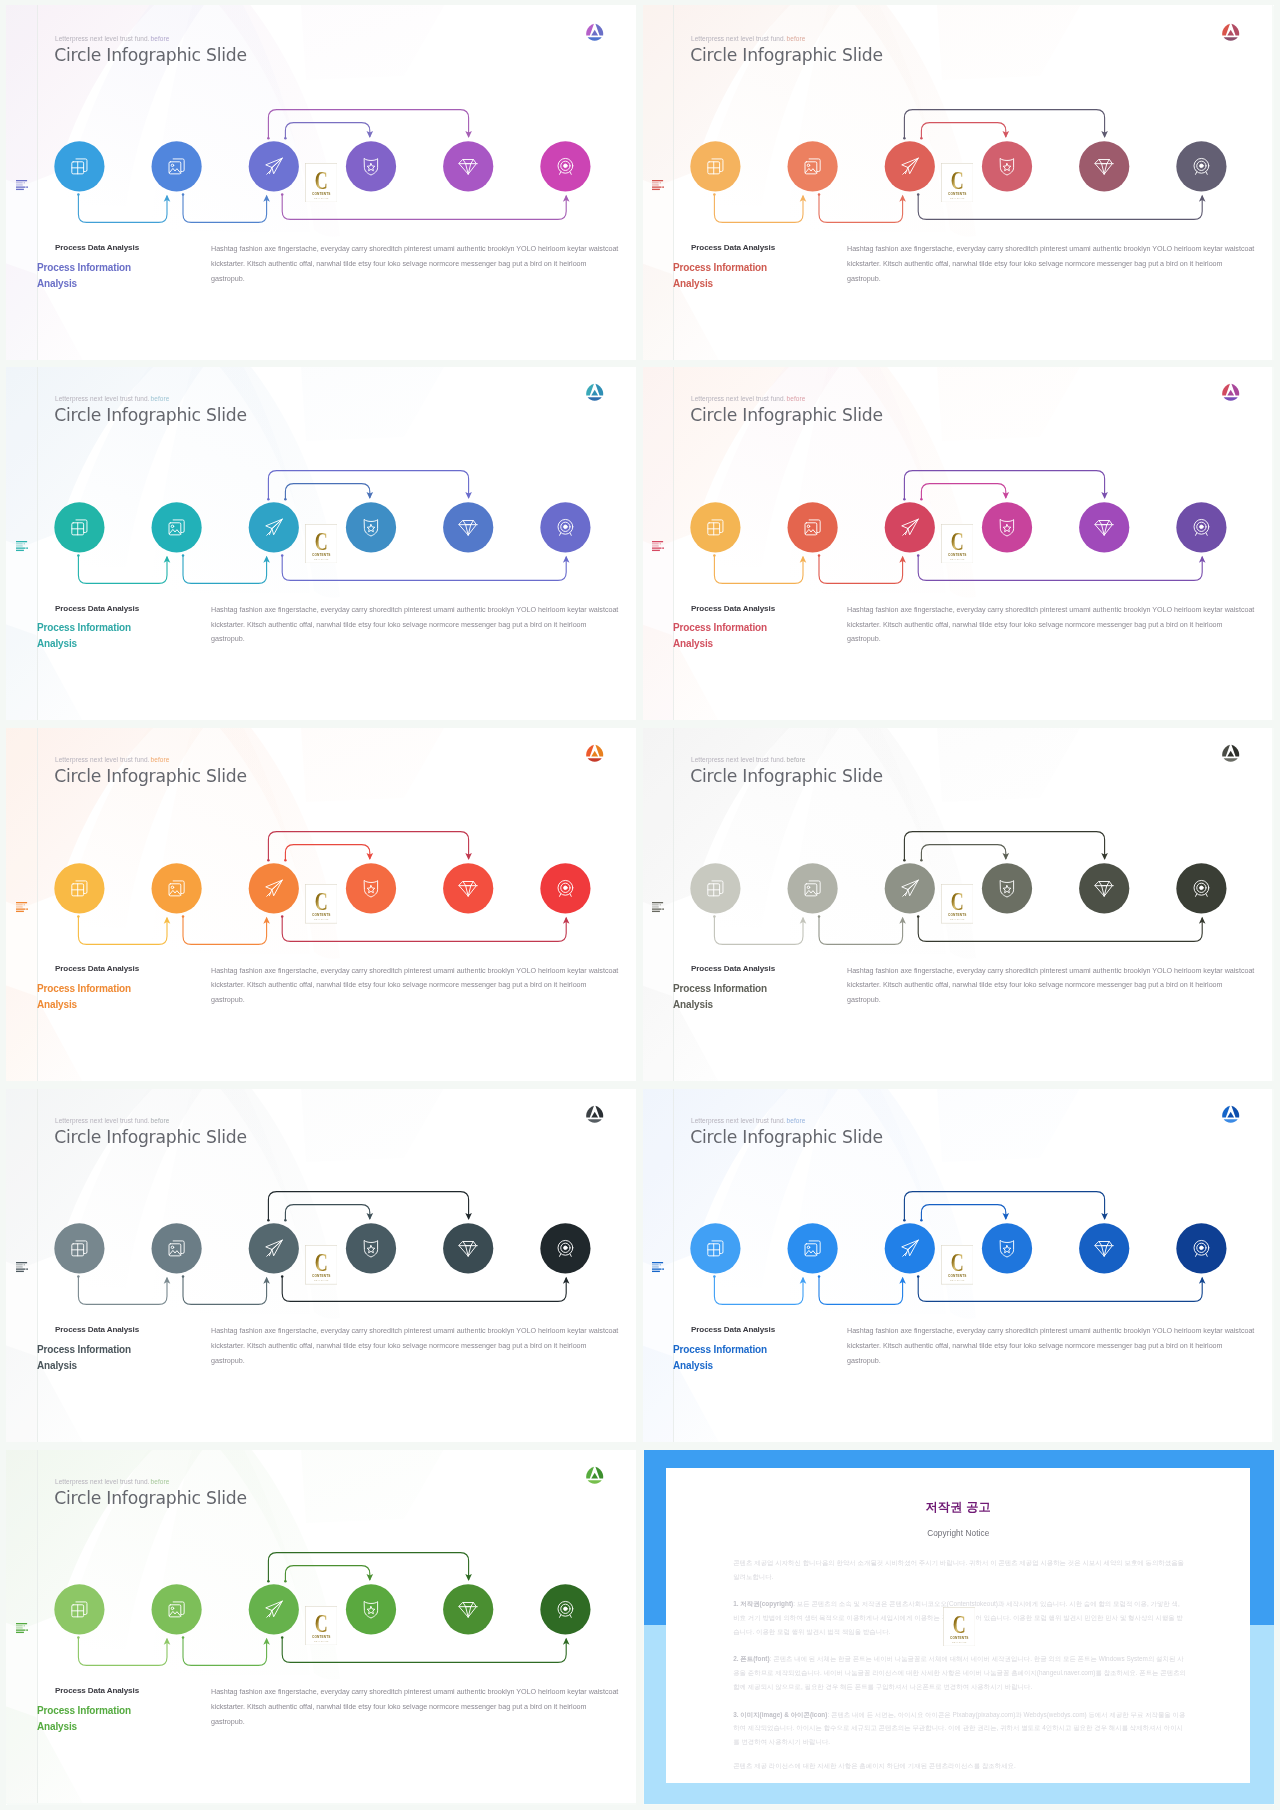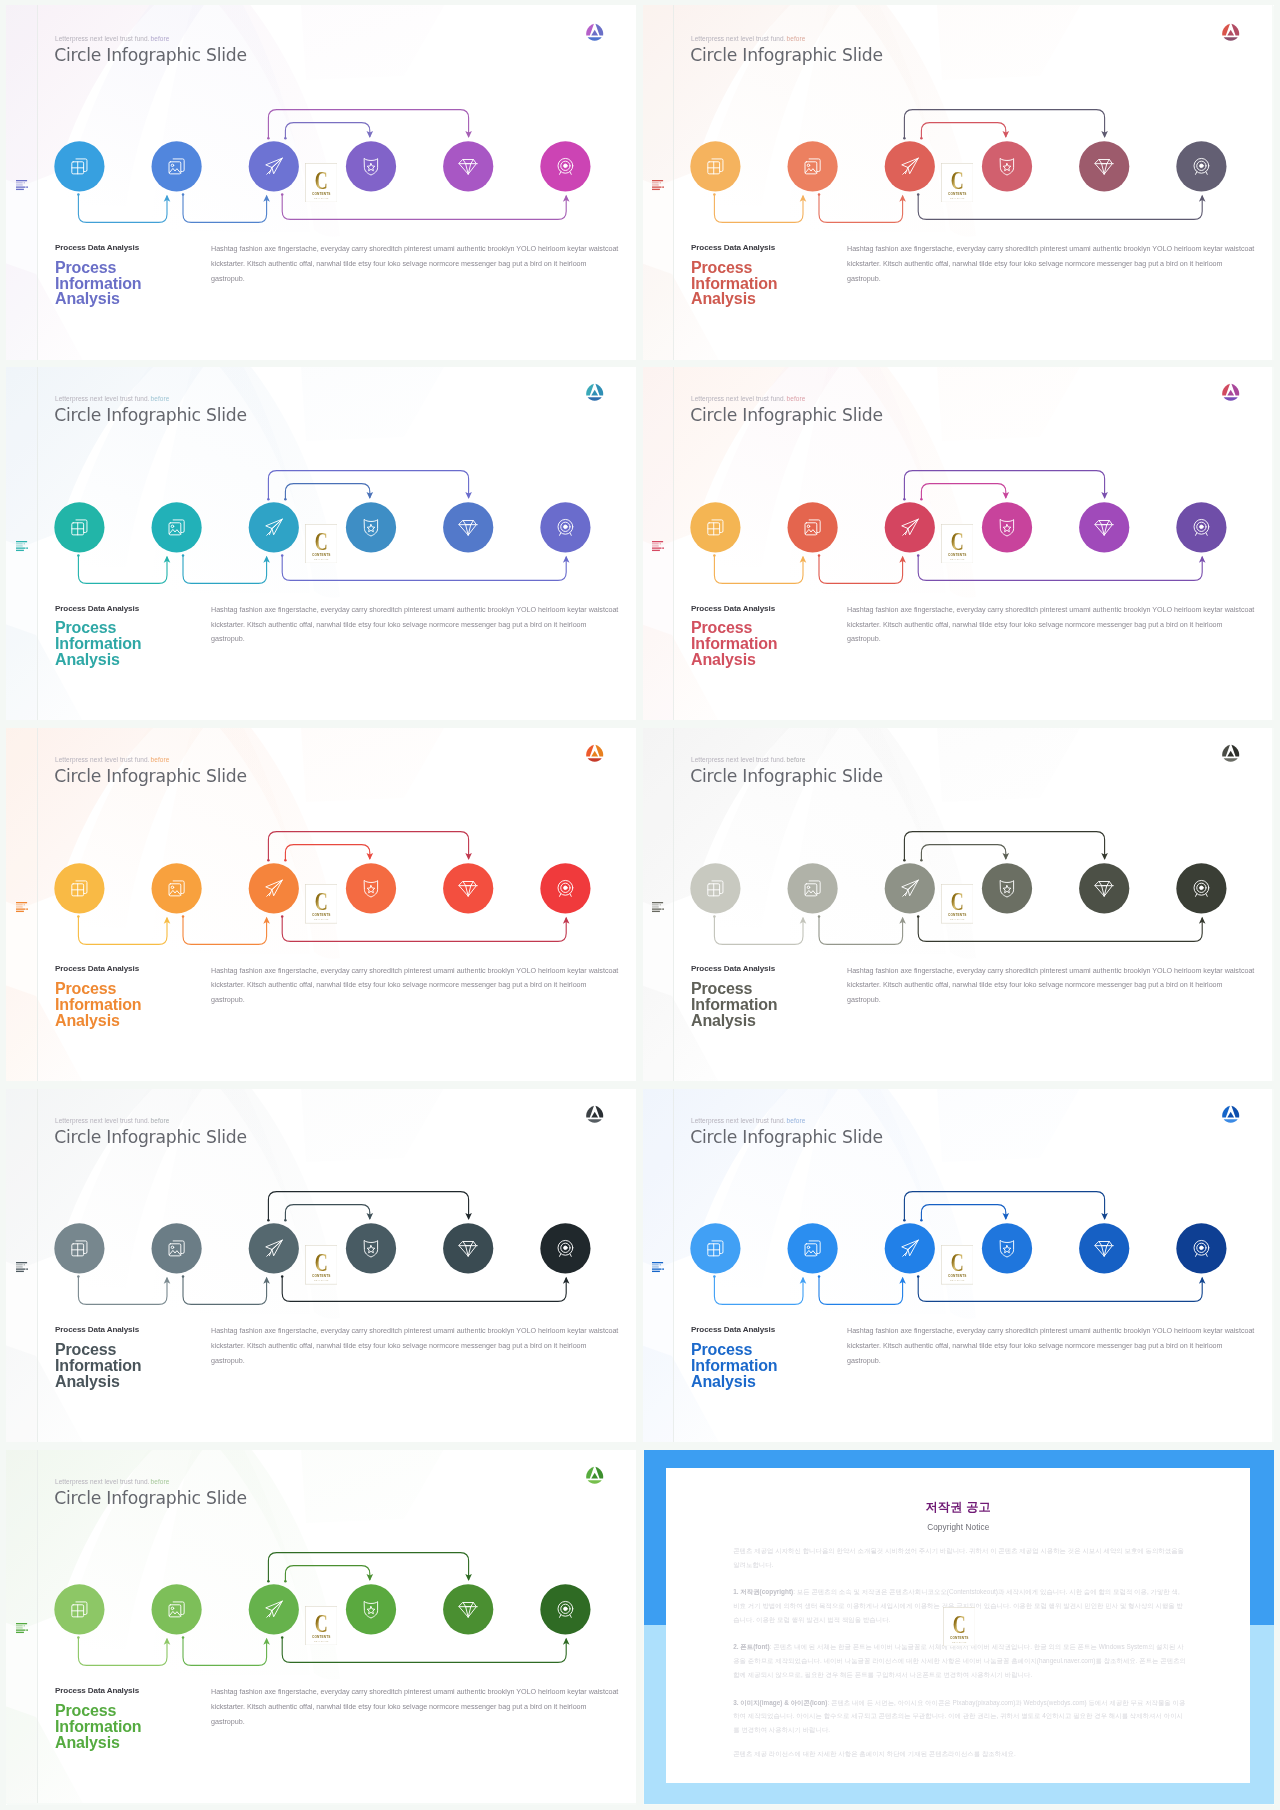--- a/index.html
+++ b/index.html
@@ -10,33 +10,33 @@
   .gap-v{position:absolute;top:0;width:7.5px;height:1810px;background:#f4f8f5;}
   .edge{position:absolute;background:#f4f8f5;}
   .slide{position:absolute;width:636px;height:360px;overflow:hidden;background:#ffffff;}
   .sv{position:absolute;inset:0;width:636px;height:360px;}
 
   
   .eyebrow{position:absolute;left:55px;top:34.6px;font-size:6.5px;letter-spacing:.06px;color:#b6b2bc;white-space:nowrap;}
   .eyebrow .accent{}
   .headline{position:absolute;left:54.2px;top:44.6px;font-size:17.2px;font-weight:400;color:#64666d;letter-spacing:-.23px;white-space:nowrap;font-family:"DejaVu Sans",sans-serif;}
   .lbl1{position:absolute;left:55px;top:242.8px;font-size:8.1px;font-weight:700;color:#3b3b42;letter-spacing:-.12px;white-space:nowrap;}
-  .lbl2{position:absolute;left:55px;top:259.6px;font-size:16px;font-weight:700;line-height:15.9px;letter-spacing:-.14px;width:112px;}
+  .lbl2{position:absolute;left:37px;top:259.6px;font-size:10px;font-weight:700;line-height:15.9px;letter-spacing:-.14px;width:112px;}
   .body{position:absolute;left:183px;top:242px;width:440px;font-size:7.18px;line-height:14.85px;color:#8d8a93;letter-spacing:-.025px;white-space:nowrap;margin-left:28px;}
   .leftmark{position:absolute;left:15.8px;top:177px;width:12px;height:11px;}
   .logo{position:absolute;left:584.5px;top:21.5px;width:20px;height:20px;}
   .cbadge{position:absolute;left:304.7px;top:162.8px;width:33px;height:40px;}
 
   
   .cslide{position:absolute;overflow:hidden;}
   .cs-top{position:absolute;left:0;top:0;width:100%;height:176px;background:#3c9ef2;}
   .cs-bot{position:absolute;left:0;top:176px;width:100%;height:178.5px;background:#ade0fc;}
   .cs-card{position:absolute;left:22.2px;top:19.2px;right:23.5px;bottom:20.5px;background:#ffffff;}
   .cs-h1{text-align:center;font-size:12.2px;font-weight:700;color:#701a75;margin:0;padding-top:31px;letter-spacing:.2px;}
-  .cs-h2{text-align:center;font-size:8.2px;color:#6d6d75;margin:2px;padding-top:4.5px;letter-spacing:.1px;}
+  .cs-h2{text-align:center;font-size:8.2px;color:#6d6d75;margin:8px;padding-top:4.5px;letter-spacing:.1px;}
   .cs-p{margin:0 64px 0 67px;font-size:6.4px;line-height:13.8px;color:#d7d7dc;letter-spacing:.02px;text-align:left;word-break:break-all;overflow-wrap:anywhere;}
   .cs-p b{font-weight:700;color:#c0c0c7;}
   .cs-spacer{height:10px;}
   .cs-sec{margin-top:13.8px;}
   .cs-foot{margin-top:10px;}
   .eyebrow span+span{margin-left:1px;}
   .eyebrow{font-size:6.5px}
   .cs-logo{position:absolute;left:276.5px;top:138.2px;width:33px;height:39px;}
 </style>
 </head>

